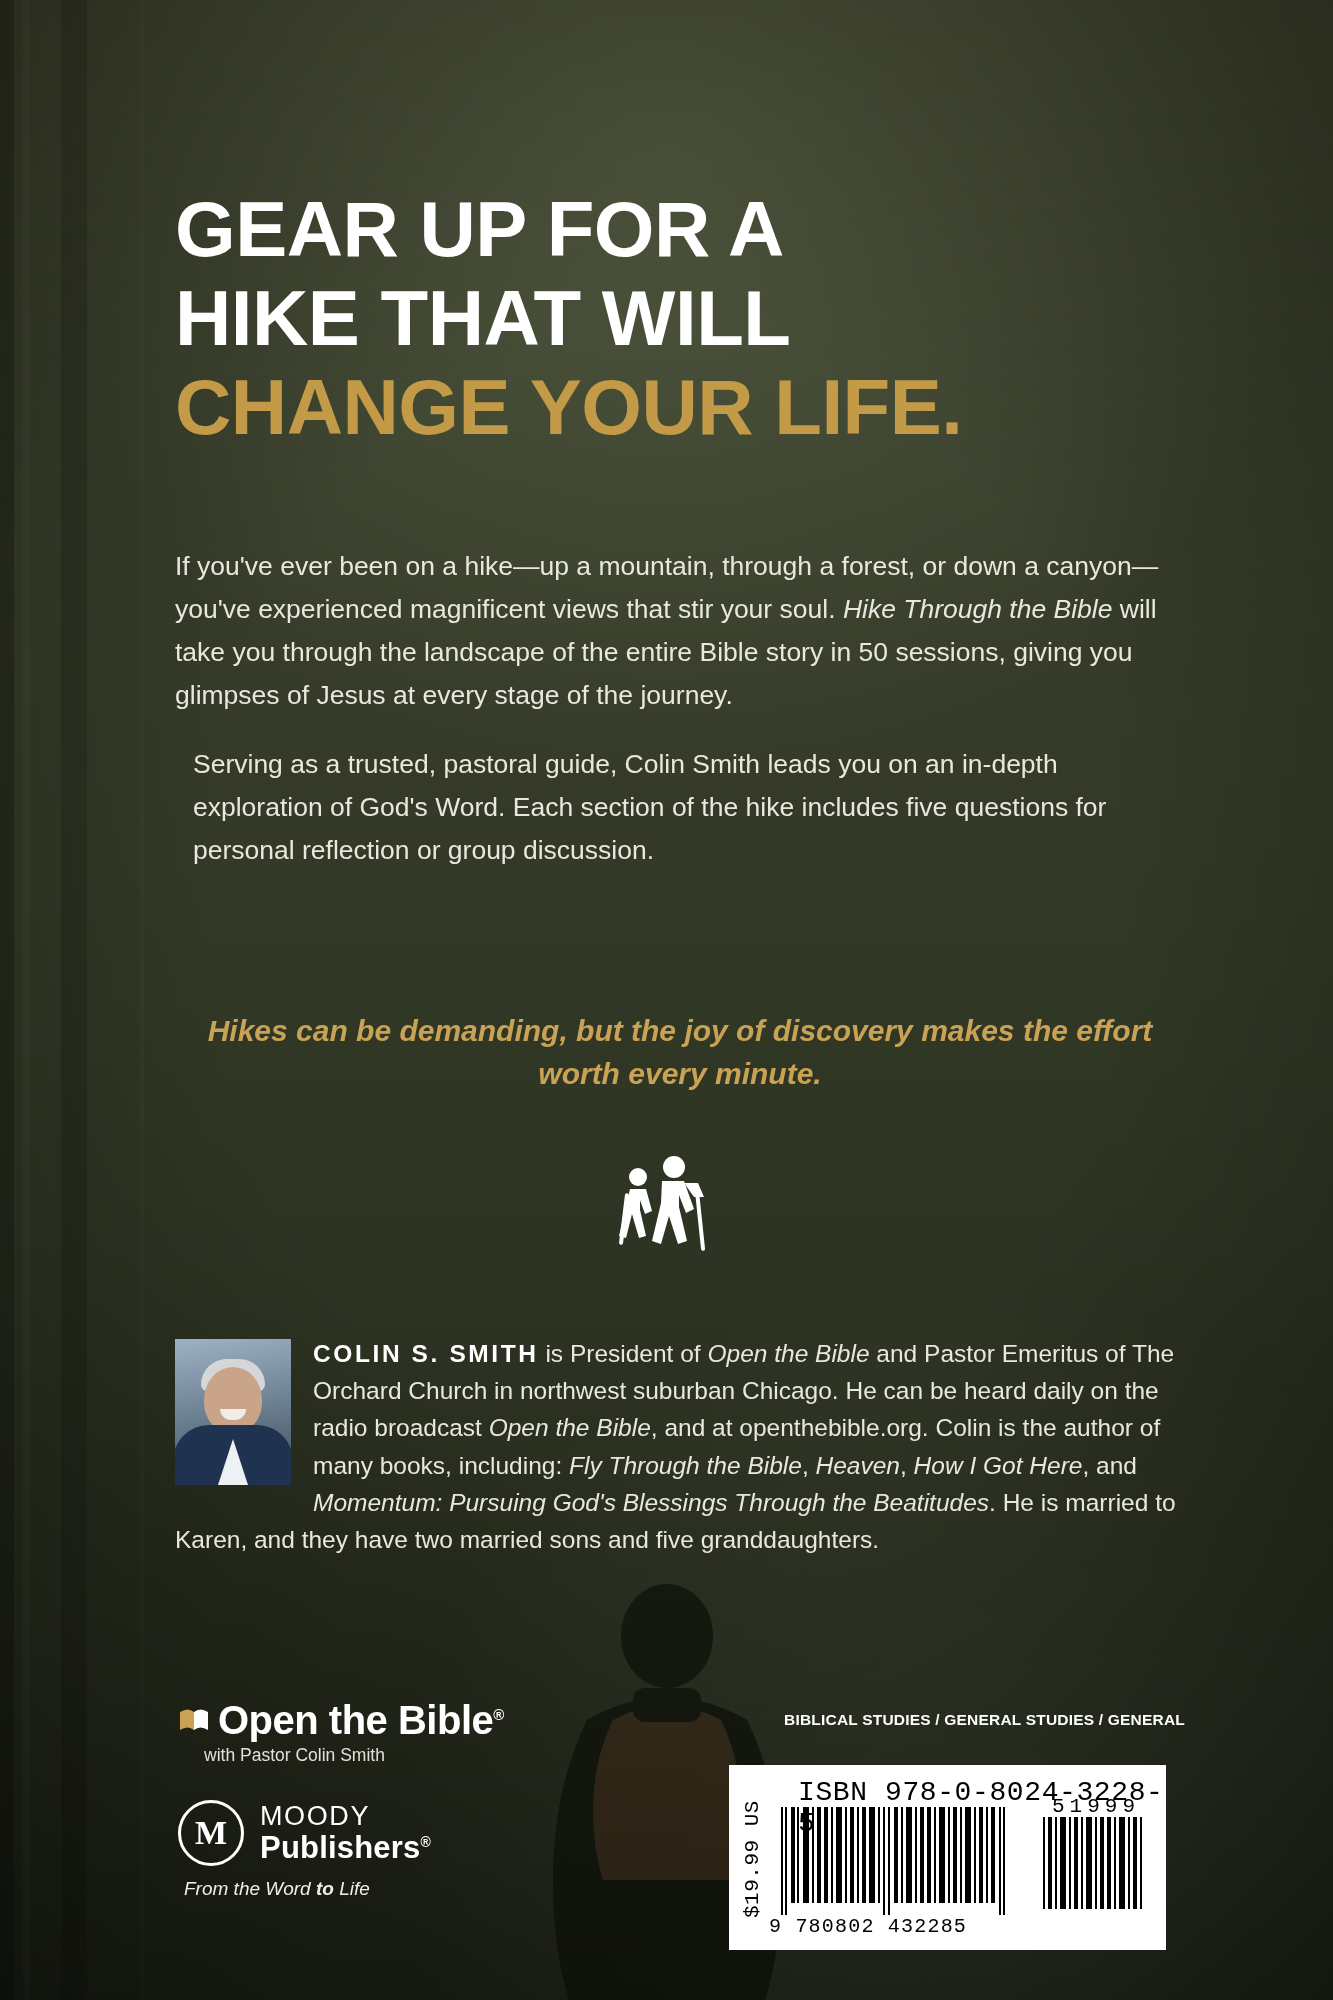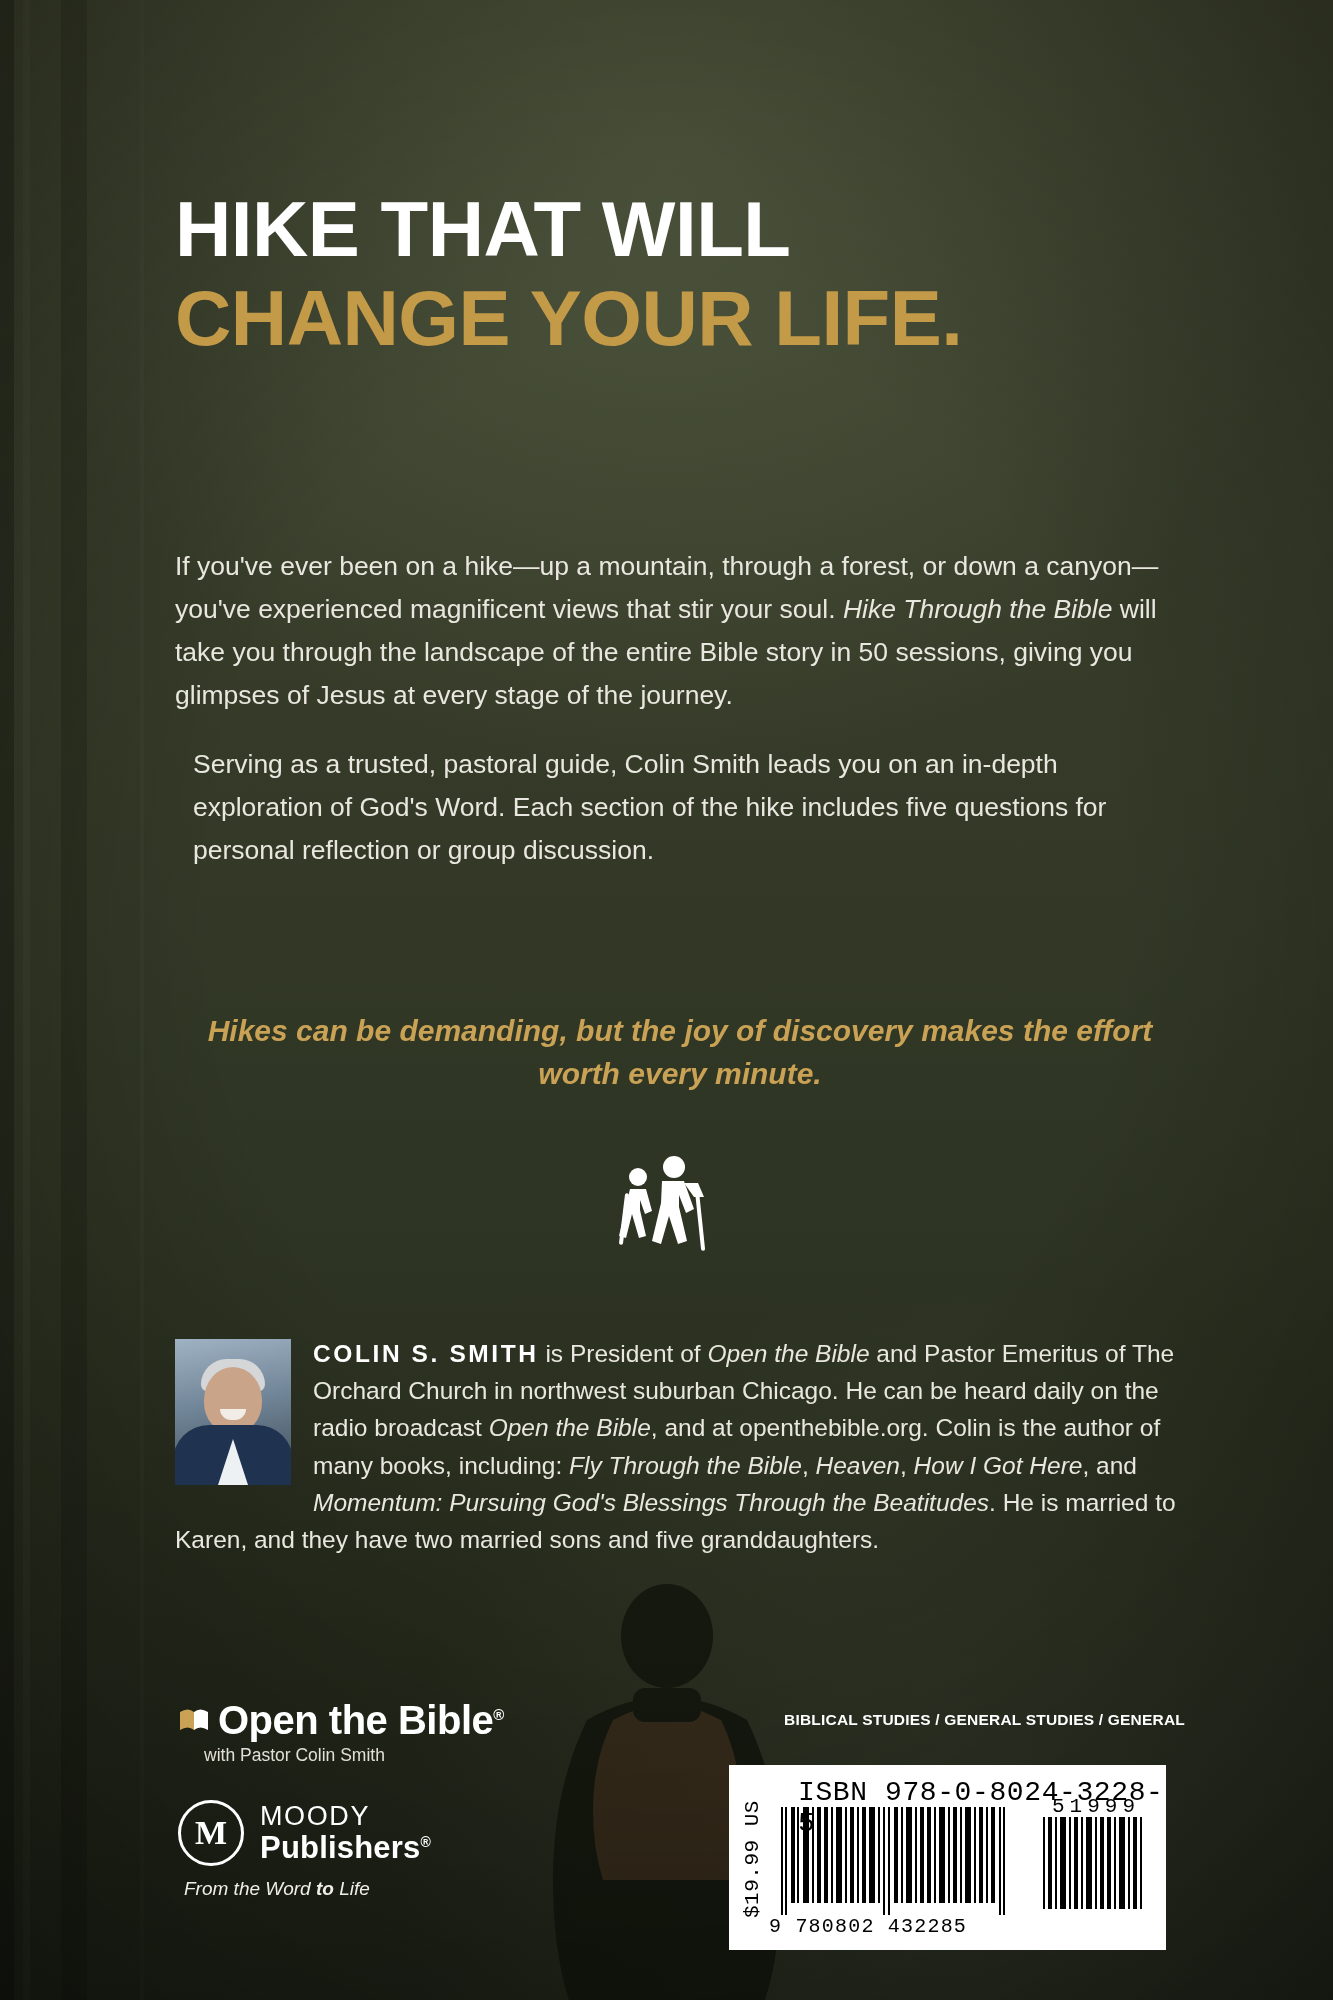--- a/index.html
+++ b/index.html
@@ -229,20 +229,21 @@
       <path d="M176 150 q54 -30 108 0 q20 40 20 90 q0 40 -10 70 l-128 0 q-10 -30 -10 -70 q0 -50 20 -90 Z" fill="#3d2f1f" opacity="0.95"></path>
       <rect x="196" y="118" width="68" height="34" rx="12" fill="#14180f"></rect>
     </g>
   </svg>
 
   <div class="vignette"></div>
 
   <div class="content">
 
     <div class="headline">
+      <div>GEAR UP FOR A</div>
       <div>HIKE THAT WILL</div>
       <div class="line3">CHANGE YOUR LIFE.</div>
     </div>
 
     <div class="body-copy">
       <p><span>If you've ever been on a hike—up a mountain, through a forest, or down a canyon—you've experienced magnificent views that stir your soul. </span><em>Hike Through the Bible</em><span> will take you through the landscape of the entire Bible story in 50 sessions, giving you glimpses of Jesus at every stage of the journey.</span></p>
       <p>Serving as a trusted, pastoral guide, Colin Smith leads you on an in-depth exploration of God's Word. Each section of the hike includes five questions for personal reflection or group discussion.</p>
     </div>
 
     <div class="pullquote">Hikes can be demanding, but the joy of discovery makes the effort worth every minute.</div>

